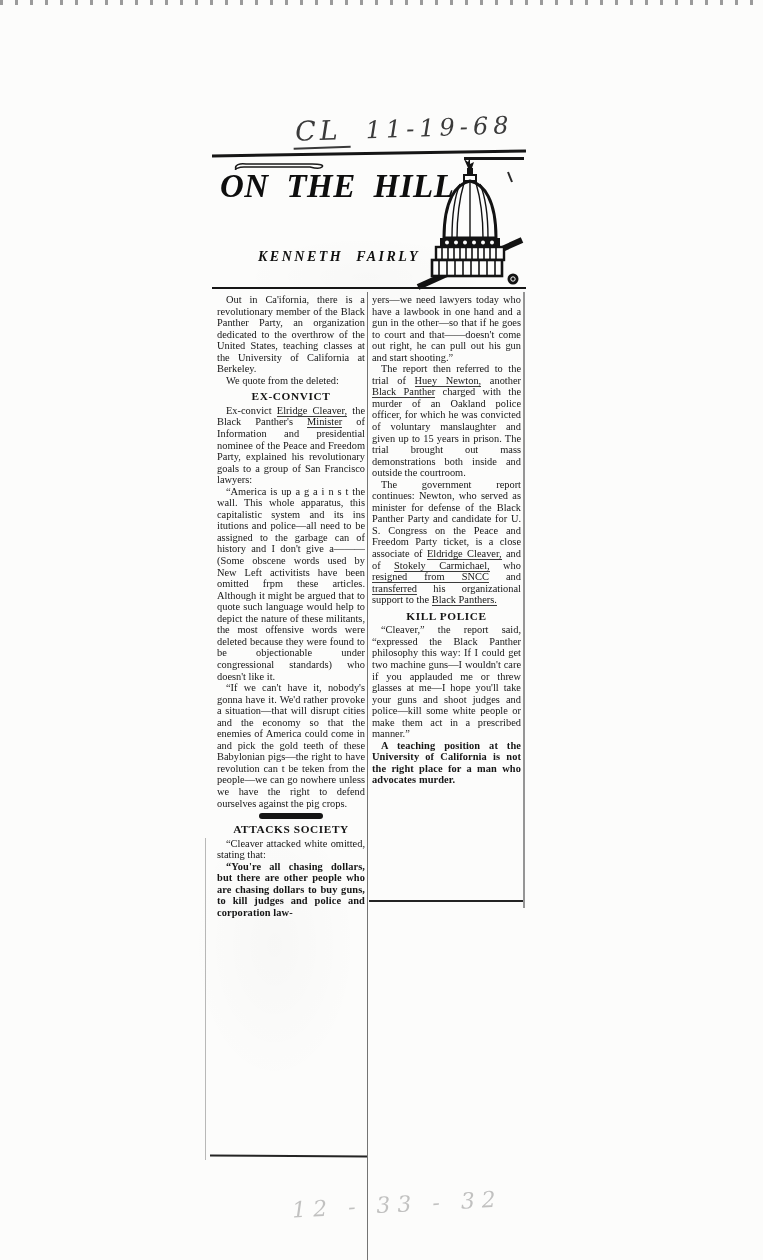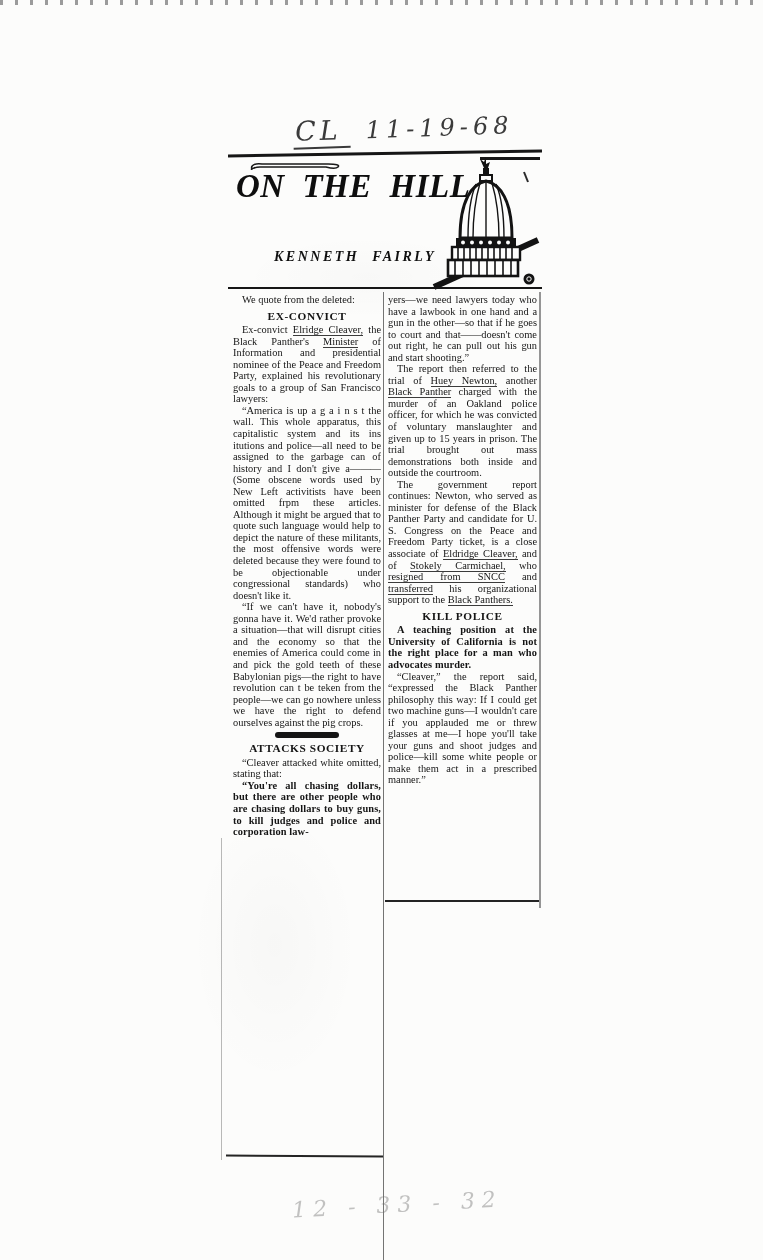--- a/index.html
+++ b/index.html
@@ -15,21 +15,21 @@
     background:repeating-linear-gradient(90deg,#9b9b9b 0 3px,transparent 3px 15px);}
   
   .hw-top{position:absolute;left:293px;top:112px;transform:rotate(-2deg);
     font-family:"DejaVu Serif",serif;font-style:italic;color:#3a3a3a;white-space:nowrap;}
   .hw-cl{font-size:27px;letter-spacing:4px;border-bottom:2px solid #3a3a3a;padding:0 8px 1px 2px;margin-right:16px;}
   .hw-num{font-size:24px;letter-spacing:5px;}
   .hw-bottom{position:absolute;left:292px;top:1192px;transform:rotate(-3deg);
     font-family:"DejaVu Serif",serif;font-style:italic;font-size:22px;
     letter-spacing:7px;color:#6a6a6a;opacity:.4;white-space:nowrap;}
   
-  .clipping{position:absolute;left:228px;top:148px;width:314px;height:1016px;}
+  .clipping{position:absolute;left:212px;top:148px;width:314px;height:1016px;}
   .rule{position:absolute;background:#161616;}
   .top-rule{left:0;top:4px;width:100%;height:3px;transform:rotate(-0.9deg);}
   .top-rule-dash{left:252px;top:9px;width:60px;height:3px;background:#161616;position:absolute;}
   .swash{position:absolute;left:20px;top:13px;}
   .header-rule{left:0;top:139px;width:100%;height:2px;}
   .masthead-title{position:absolute;left:8px;top:20px;margin:0;
     font-family:"Liberation Serif",serif;font-weight:bold;font-style:italic;
     font-size:33px;letter-spacing:.5px;word-spacing:9px;color:#0e0e0e;white-space:nowrap;}
   .masthead-byline{position:absolute;left:46px;top:101px;
     font-weight:bold;font-style:italic;font-size:14px;letter-spacing:2.5px;word-spacing:7px;color:#101010;}
@@ -104,38 +104,39 @@
 
       <circle cx="97" cy="125" r="5.5" fill="#131313"></circle>
       <circle cx="97" cy="125" r="2.2" fill="none" stroke="#fdfdfc" stroke-width="1"></circle>
     </svg>
 
     <div class="masthead-byline">KENNETH FAIRLY</div>
 
     <div class="rule header-rule"></div>
 
     <div class="col col-left" id="col-left">
+        <p class="para"><span>Out in Ca'ifornia, there is a revolutionary member of the Black Panther Party, an organization dedicated to the overthrow of the United States, teaching classes at the University of California at Berkeley.</span></p>
         <p class="para"><span>We quote from the deleted:</span></p>
         <div class="subhead">EX-CONVICT</div>
         <p class="para"><span>Ex-convict </span><span class="pen-underline">Elridge Cleaver,</span><span> the Black Panther's </span><span class="pen-underline">Minister</span><span> of Information and presidential nominee of the Peace and Freedom Party, explained his revolutionary goals to a group of San Francisco lawyers:</span></p>
         <p class="para"><span>“America is up a g a i n s t the wall. This whole apparatus, this capitalistic system and its ins itutions and police—all need to be assigned to the garbage can of history and I don't give a———(Some obscene words used by New Left activitists have been omitted frpm these articles. Although it might be argued that to quote such language would help to depict the nature of these militants, the most offensive words were deleted because they were found to be objectionable under congressional standards) who doesn't like it.</span></p>
         <p class="para"><span>“If we can't have it, nobody's gonna have it. We'd rather provoke a situation—that will disrupt cities and the economy so that the enemies of America could come in and pick the gold teeth of these Babylonian pigs—the right to have revolution can t be teken from the people—we can go nowhere unless we have the right to defend ourselves against the pig crops.</span></p>
         <div class="ink-mark"></div>
         <div class="subhead">ATTACKS SOCIETY</div>
         <p class="para"><span>“Cleaver attacked white omitted, stating that:</span></p>
         <p class="para dark"><span>“You're all chasing dollars, but there are other people who are chasing dollars to buy guns, to kill judges and police and corporation law-</span></p>
       </div>
     <div class="v-divider"></div>
     <div class="col col-right" id="col-right">
         <p class="para no-indent"><span>yers—we need lawyers today who have a lawbook in one hand and a gun in the other—so that if he goes to court and that——doesn't come out right, he can pull out his gun and start shooting.”</span></p>
         <p class="para"><span>The report then referred to the trial of </span><span class="pen-underline">Huey Newton,</span><span> another </span><span class="pen-underline">Black Panther</span><span> charged with the murder of an Oakland police officer, for which he was convicted of voluntary manslaughter and given up to 15 years in prison. The trial brought out mass demonstrations both inside and outside the courtroom.</span></p>
         <p class="para"><span>The government report continues: Newton, who served as minister for defense of the Black Panther Party and candidate for U. S. Congress on the Peace and Freedom Party ticket, is a close associate of </span><span class="pen-underline">Eldridge Cleaver,</span><span> and of </span><span class="pen-underline">Stokely Carmichael,</span><span> who </span><span class="pen-underline">resigned from SNCC</span><span> and </span><span class="pen-underline">transferred</span><span> his organizational support to the </span><span class="pen-underline">Black Panthers.</span></p>
         <div class="subhead">KILL POLICE</div>
+        <p class="para"><span>“Cleaver,” the report said, “expressed the Black Panther philosophy this way: If I could get two machine guns—I wouldn't care if you applauded me or threw glasses at me—I hope you'll take your guns and shoot judges and police—kill some white people or make them act in a prescribed manner.”</span></p>
         <p class="para dark"><span>A teaching position at the University of California is not the right place for a man who advocates murder.</span></p>
-        <p class="para"><span>“Cleaver,” the report said, “expressed the Black Panther philosophy this way: If I could get two machine guns—I wouldn't care if you applauded me or threw glasses at me—I hope you'll take your guns and shoot judges and police—kill some white people or make them act in a prescribed manner.”</span></p>
       </div>
     <div class="v-right"></div>
     <div class="v-left"></div>
 
     <div class="rule left-bottom-rule"></div>
     <div class="rule right-bottom-rule"></div>
   </div>
 
   <div class="hw-bottom">12 - 33 - 32</div>
 

